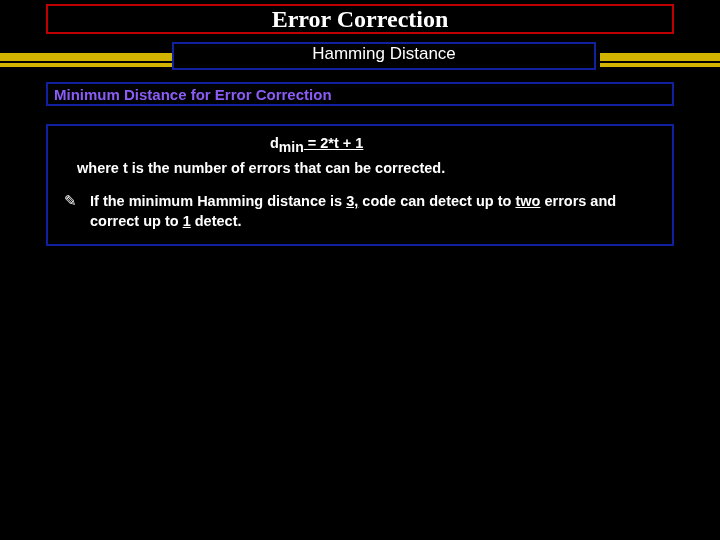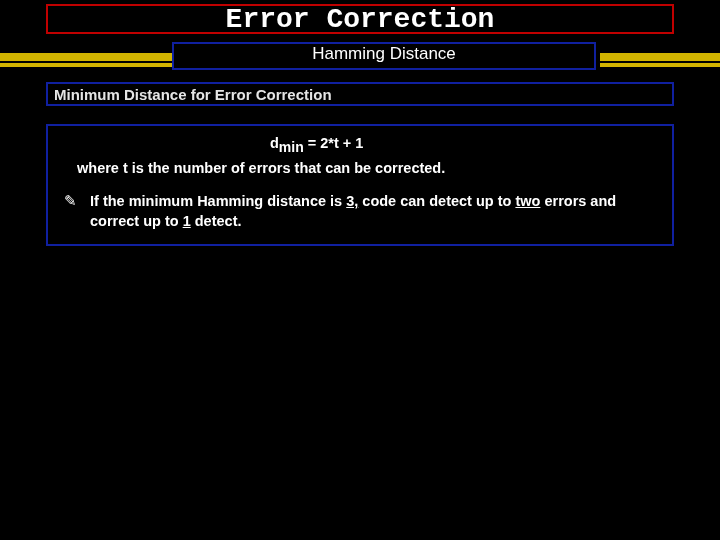--- a/index.html
+++ b/index.html
@@ -8,23 +8,23 @@
 
   .title-box {
     position: absolute;
     left: 46px; top: 4px;
     width: 628px; height: 30px;
     border: 2px solid #c00000;
     background: #000;
     display: flex; align-items: center; justify-content: center;
   }
   .title-text {
-    font-family: Liberation Mono, monospace;
+    font-family: Liberation Serif, serif;
     font-weight: bold;
-    font-size: 28px;
+    font-size: 24px;
     color: #fff;
   }
 
   .stripe-row {
     position: absolute;
     left: 0; top: 49px;
     width: 720px; height: 23px;
     display: flex; align-items: stretch;
   }
   .stripe-left {
@@ -71,41 +71,41 @@
     left: 46px; top: 82px;
     width: 628px; height: 24px;
     border: 2px solid #1020a0;
     background: #000;
     display: flex; align-items: center;
     padding-left: 6px;
   }
   .section-text {
     font-size: 15px;
     font-weight: bold;
-    color: #e5e5e5;
+    color: #8b5cf6;
   }
 
   .content-box {
     position: absolute;
     left: 46px; top: 124px;
     width: 628px; height: 122px;
     border: 2px solid #1020a0;
     background: #000;
     padding: 8px 10px 8px 10px;
     font-size: 14.5px;
     line-height: 1.35;
   }
   .formula-line {
     text-align: left;
     margin-left: 212px;
     font-weight: bold;
     margin-bottom: 2px;
   }
   .formula-line sub { font-size: 14px; vertical-align: sub; }
-  .formula-line .u { }
+  .formula-line .u { text-decoration: underline; }
   .where-line {
     margin-left: 19px;
     font-weight: bold;
     margin-bottom: 14px;
   }
   .bullet-row {
     display: flex;
     align-items: flex-start;
     margin-left: 6px;
   }

